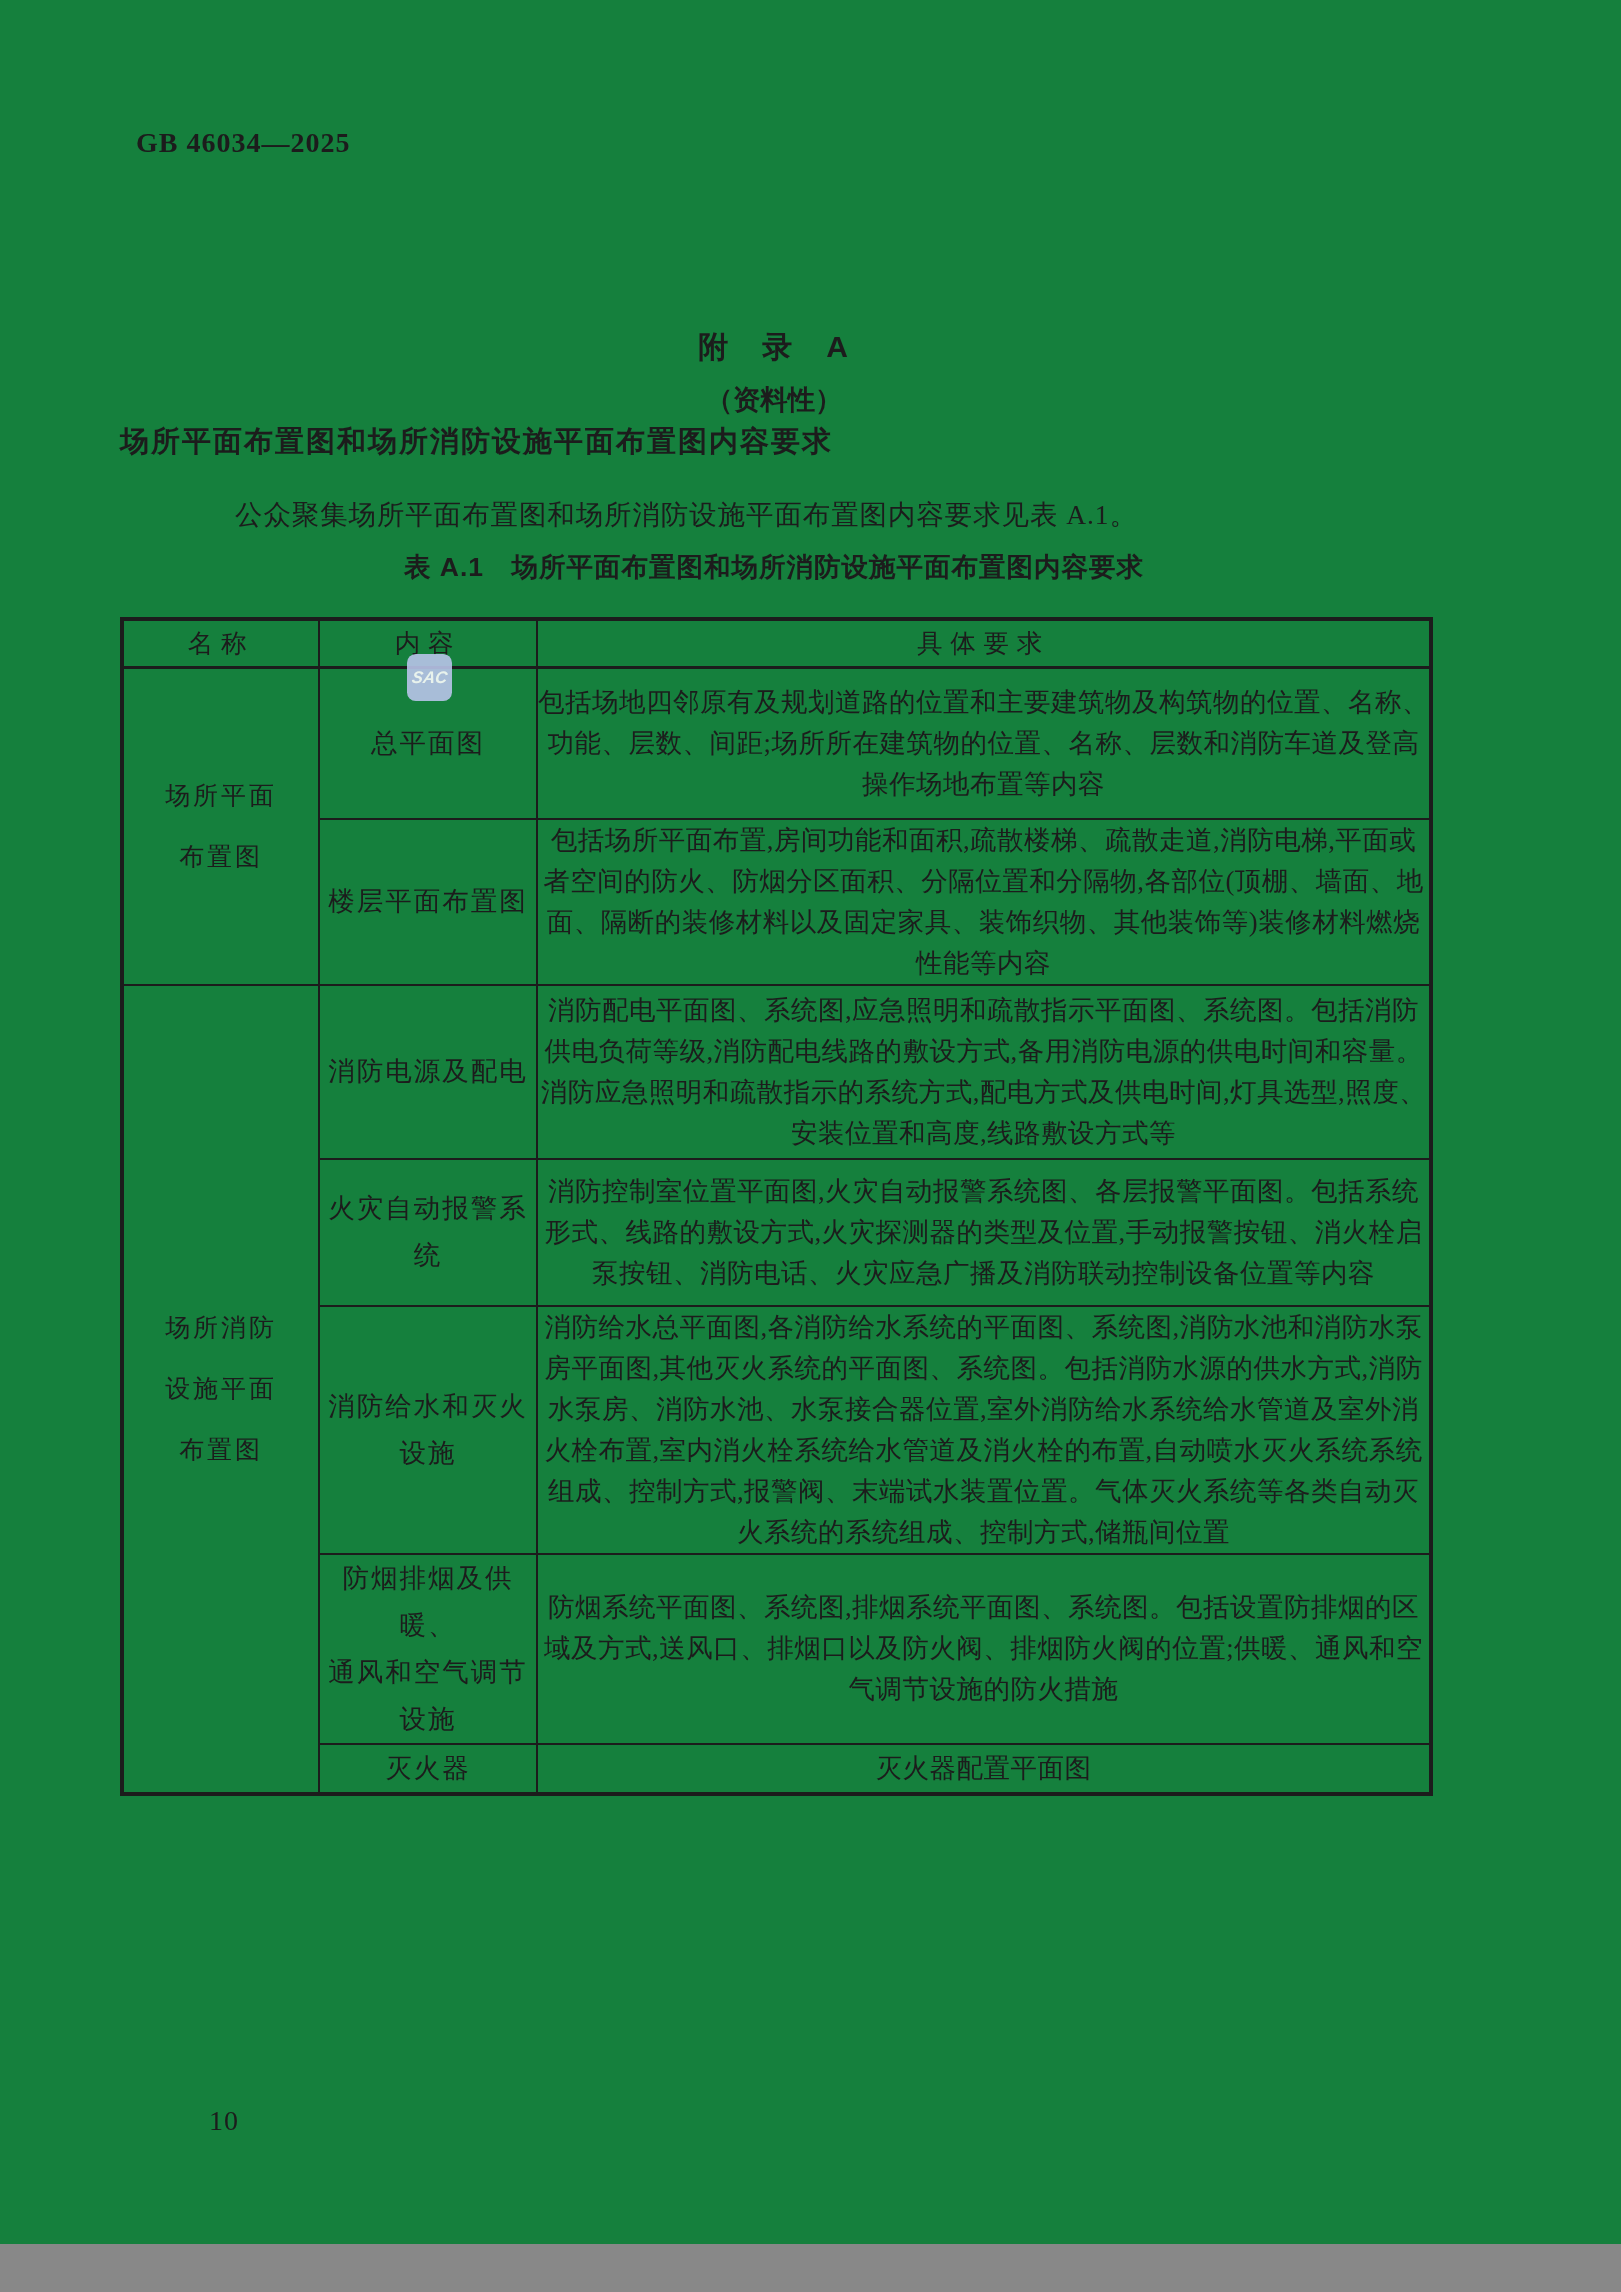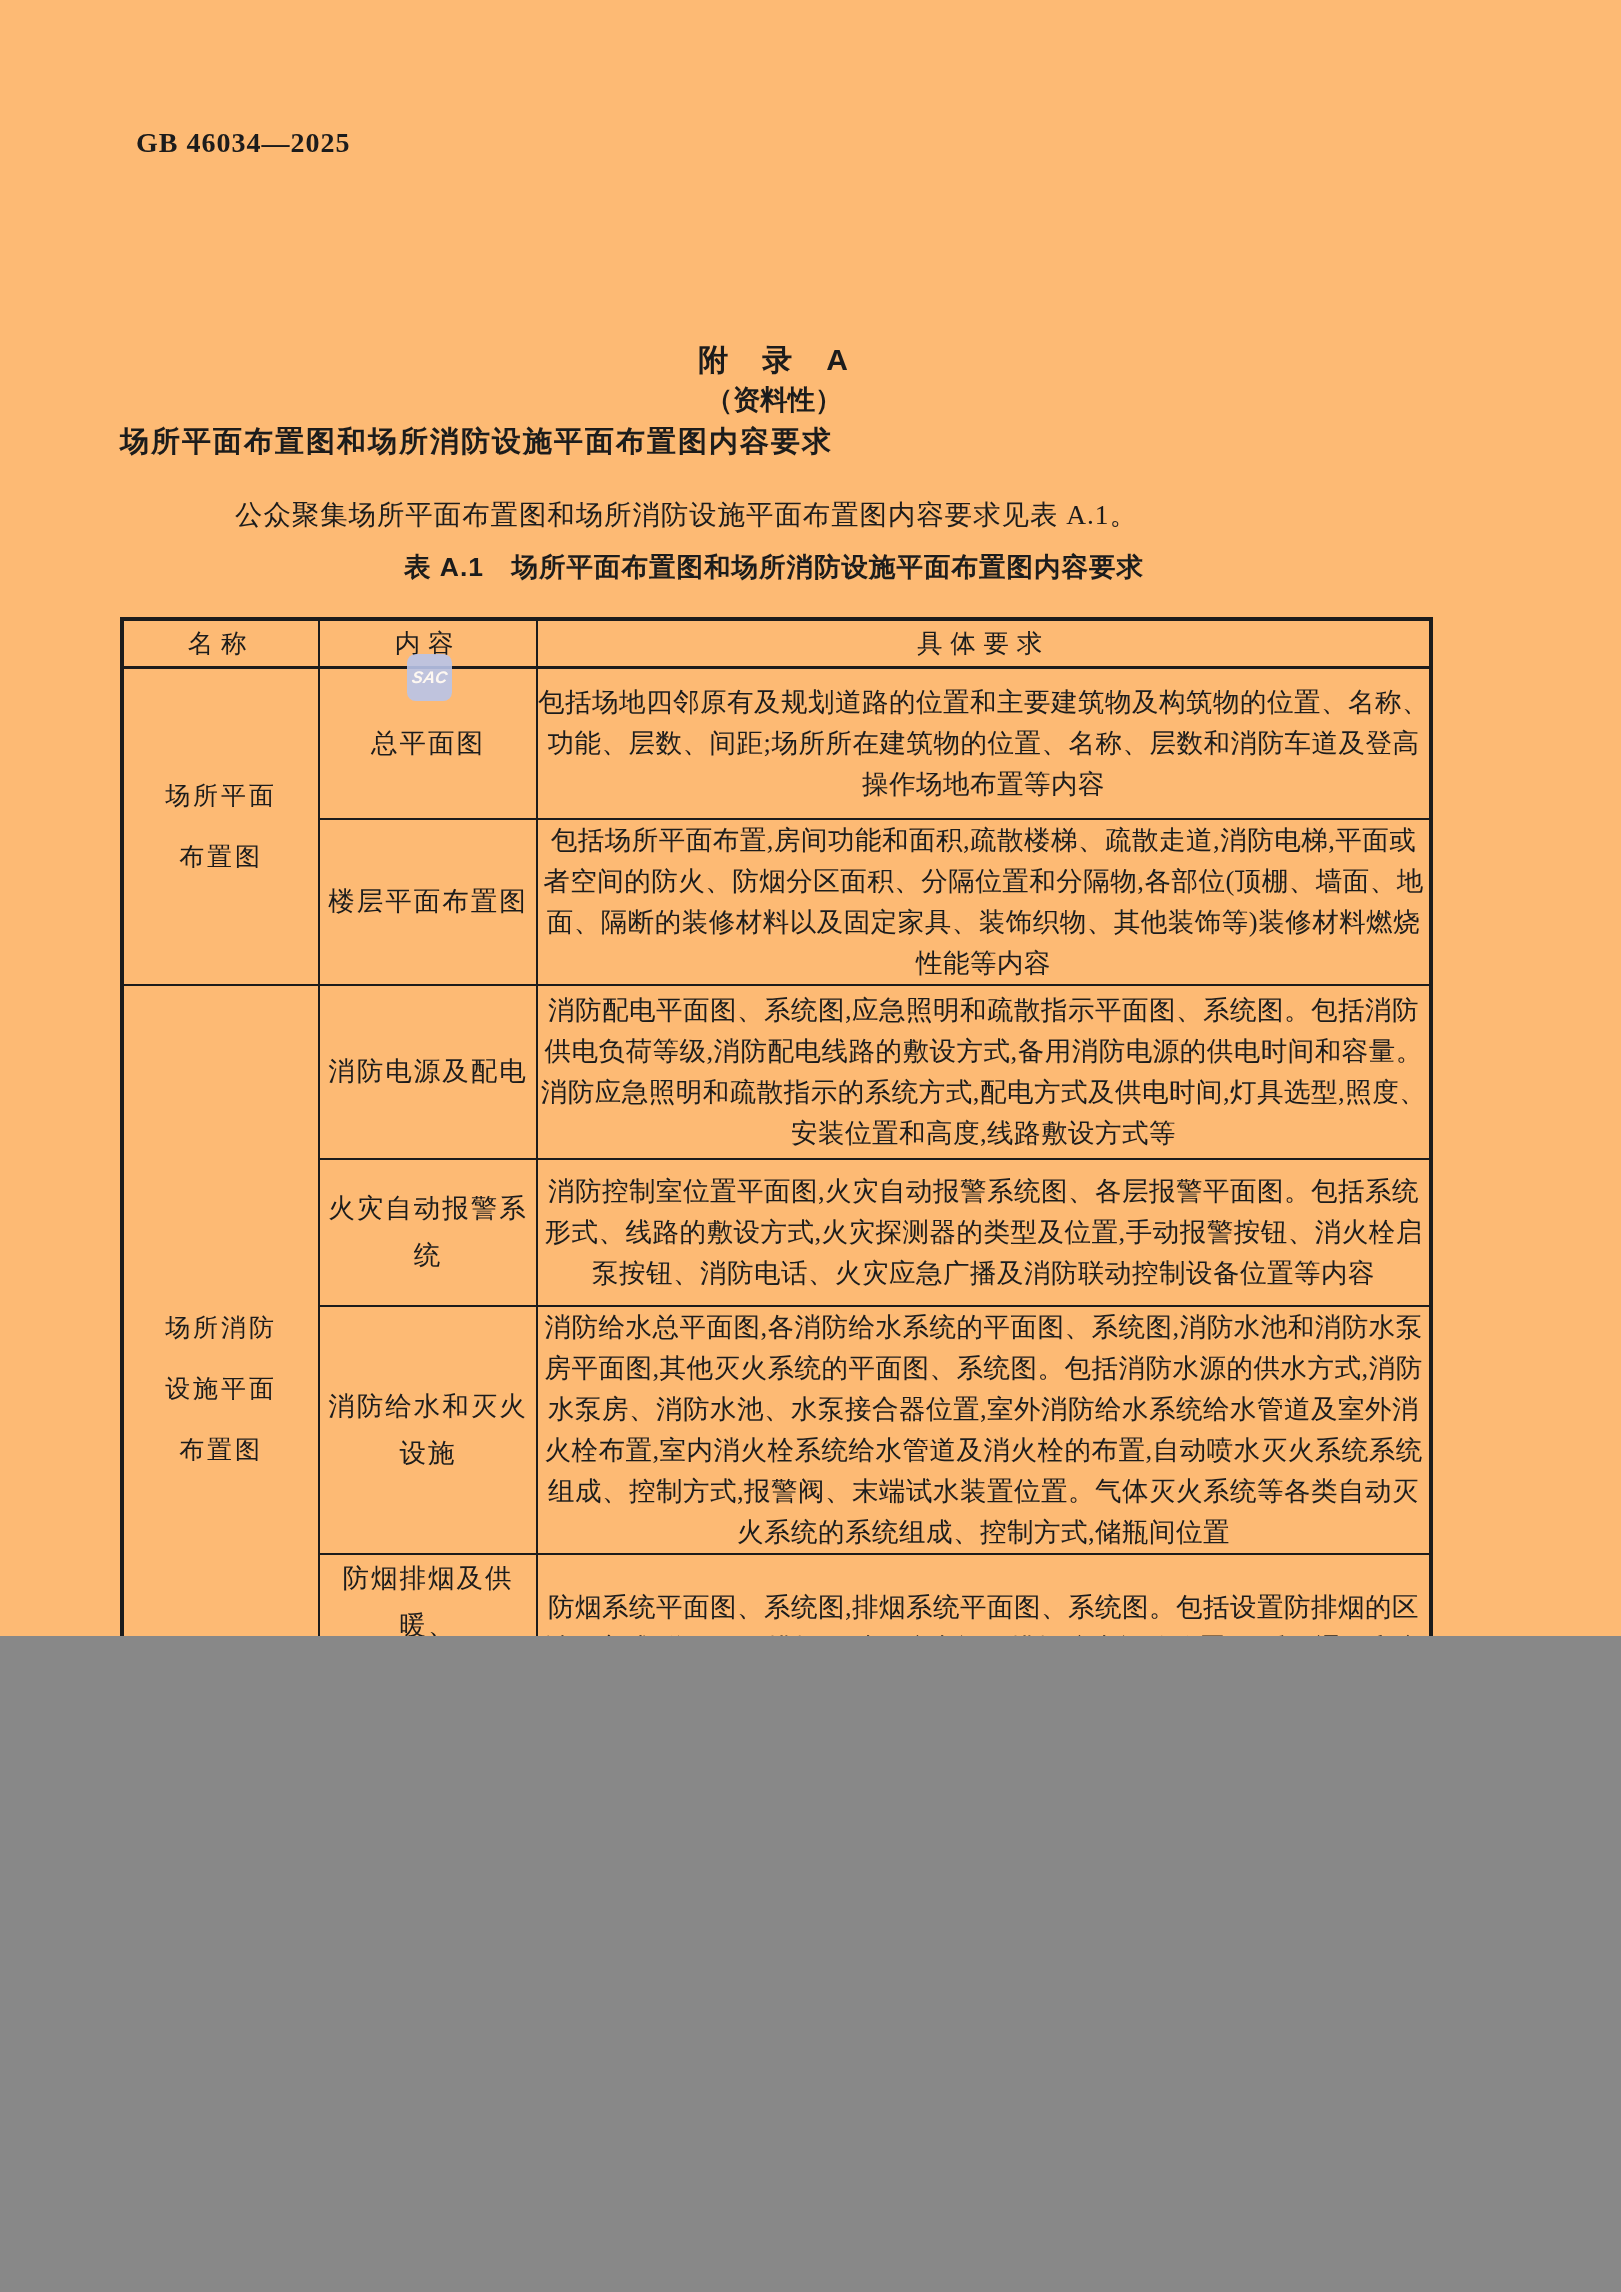--- a/index.html
+++ b/index.html
@@ -1,30 +1,30 @@
 <!DOCTYPE html>
 <html><head>
 <meta charset="utf-8">
 <style>
   html,body{margin:0;padding:0;background:#888;}
   .page{
     position:relative;
-    width:1621px;height:1636px;
-    background:#fdba74;
+    width:1621px;height:2244px;
+    background:#15803d;
     font-family:"Liberation Serif","DejaVu Serif",serif;
     color:#1c1c1c;
     overflow:hidden;
   }
   .doc-header{
     position:absolute;left:136px;top:127px;
     font-size:28px;font-weight:bold;letter-spacing:1px;
     font-family:"Liberation Serif","DejaVu Serif",serif;
   }
   .appendix-title{
-    position:absolute;left:120px;top:340px;width:1308px;
+    position:absolute;left:120px;top:327px;width:1308px;
     text-align:center;font-size:30px;font-weight:bold;
     font-family:"Liberation Sans","DejaVu Sans",sans-serif;
     letter-spacing:2px;
   }
   .appendix-subtitle{
     position:absolute;left:120px;top:382px;width:1308px;
     text-align:center;font-size:27.4px;font-weight:bold;
     font-family:"Liberation Sans","DejaVu Sans",sans-serif;
   }
   .appendix-heading{

